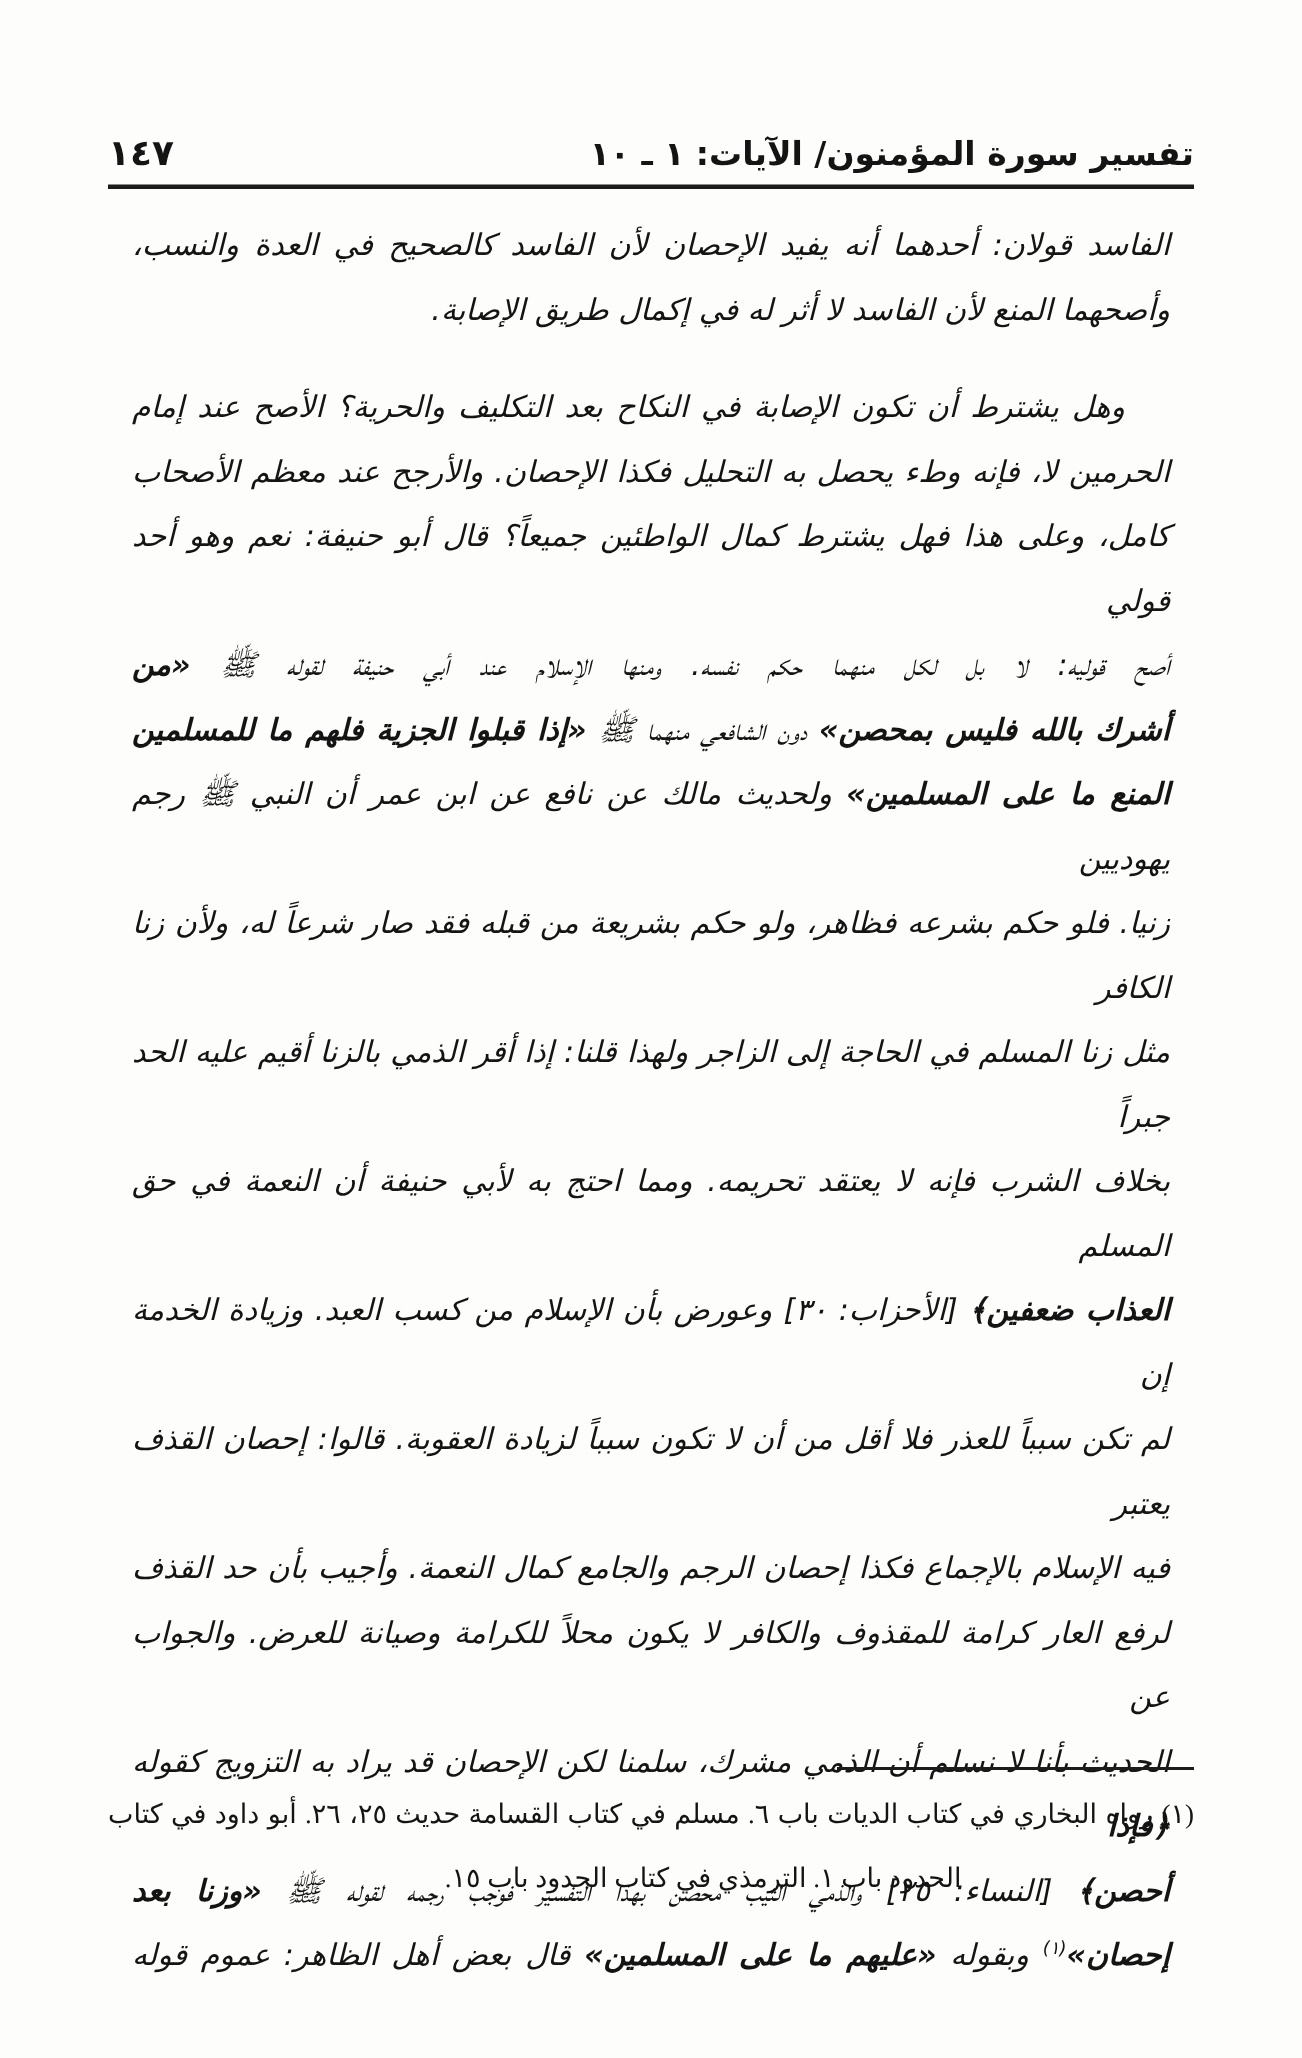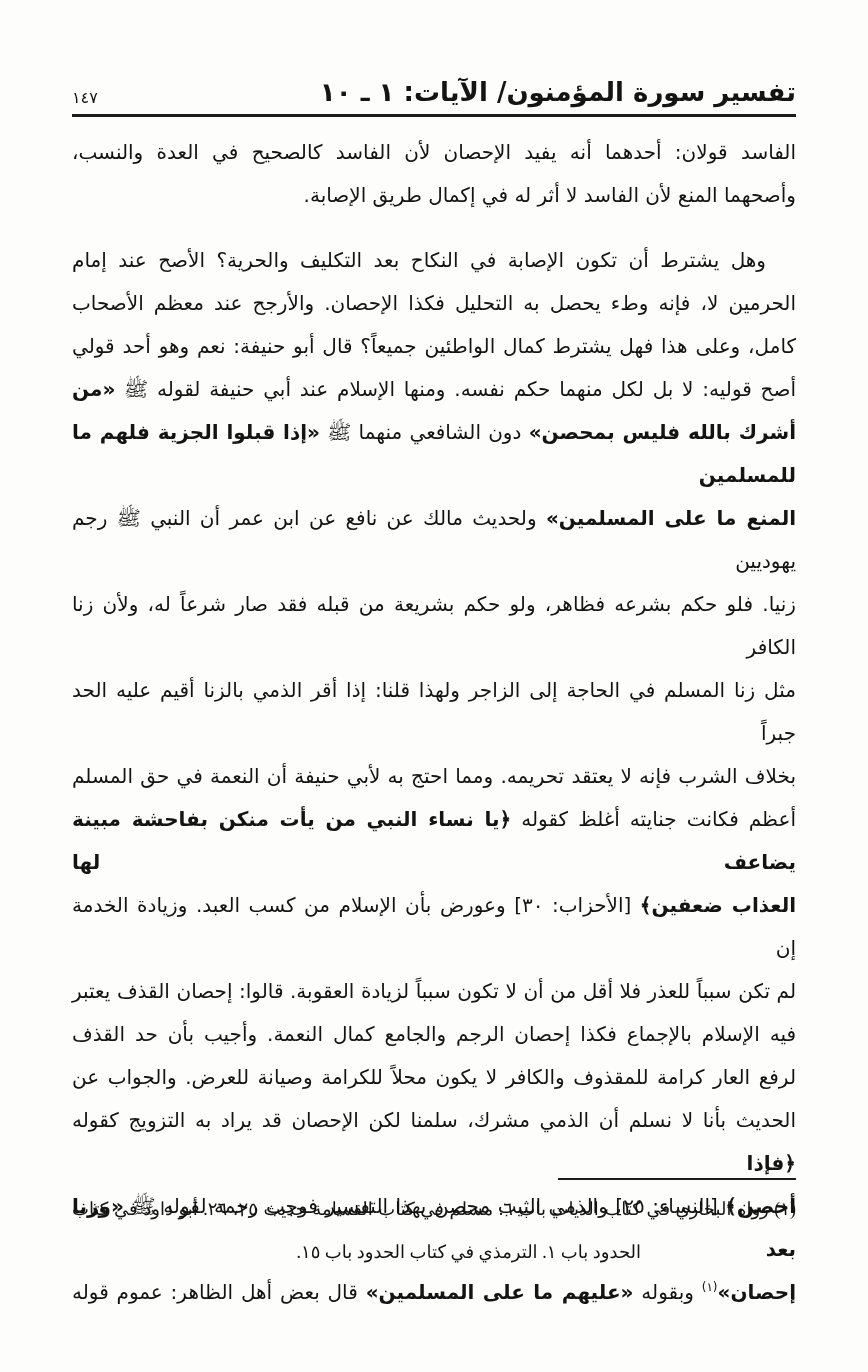--- a/index.html
+++ b/index.html
@@ -13,30 +13,30 @@
     direction: rtl;
     color: #141414;
     font-family: "DejaVu Sans", sans-serif;
     overflow: hidden;
   }
   .hdr {
     display: flex;
     justify-content: space-between;
     align-items: flex-end;
   }
-  .hdr-title { font-size: 26px; font-weight: 700; letter-spacing: 0; }
-  .hdr-page { font-size: 16px; font-weight: 400; direction: rtl; margin-top: 44px; }
+  .hdr-title { font-size: 22px; font-weight: 700; letter-spacing: 0; }
+  .hdr-page { font-size: 24px; font-weight: 700; direction: rtl; margin-top: 44px; }
   .hdr-rule {
     margin-top: 7px;
     border: 0;
     border-top: 3px solid #1c1c1c;
     width: 100%;
   }
   .body-text { margin-top: 14px; }
-  .para { margin: 0; }
+  .para { margin: 16px; font-style: italic; }
   .para + .para { margin-top: 22px; }
   .para.indent .line:first-child { text-indent: 30px; }
   .line {
     font-size: 20px;
     line-height: 43px;
     text-align: right;
     white-space: normal;
   }
   .line.jl { text-align: justify; text-align-last: justify; }
   .b { font-weight: 700; }
@@ -81,21 +81,20 @@
       <div class="para indent">
         <div class="line jl"><span class="r">وهل يشترط أن تكون الإصابة في النكاح بعد التكليف والحرية؟ الأصح عند إمام</span></div>
         <div class="line jl"><span class="r">الحرمين لا، فإنه وطء يحصل به التحليل فكذا الإحصان. والأرجح عند معظم الأصحاب</span></div>
         <div class="line jl"><span class="r">كامل، وعلى هذا فهل يشترط كمال الواطئين جميعاً؟ قال أبو حنيفة: نعم وهو أحد قولي</span></div>
         <div class="line jl"><span class="r">أصح قوليه: لا بل لكل منهما حكم نفسه. ومنها الإسلام عند أبي حنيفة لقوله ﷺ </span><span class="b">«من</span></div>
         <div class="line jl"><span class="b">أشرك بالله فليس بمحصن»</span><span class="r"> دون الشافعي منهما ﷺ </span><span class="b">«إذا قبلوا الجزية فلهم ما للمسلمين</span></div>
         <div class="line jl"><span class="b">المنع ما على المسلمين»</span><span class="r"> ولحديث مالك عن نافع عن ابن عمر أن النبي ﷺ رجم يهوديين</span></div>
         <div class="line jl"><span class="r">زنيا. فلو حكم بشرعه فظاهر، ولو حكم بشريعة من قبله فقد صار شرعاً له، ولأن زنا الكافر</span></div>
         <div class="line jl"><span class="r">مثل زنا المسلم في الحاجة إلى الزاجر ولهذا قلنا: إذا أقر الذمي بالزنا أقيم عليه الحد جبراً</span></div>
         <div class="line jl"><span class="r">بخلاف الشرب فإنه لا يعتقد تحريمه. ومما احتج به لأبي حنيفة أن النعمة في حق المسلم</span></div>
-        <div class="line jl"><span class="r">أعظم فكانت جنايته أغلظ كقوله </span><span class="b">﴿يا نساء النبي من يأت منكن بفاحشة مبينة يضاعف لها</span></div>
         <div class="line jl"><span class="b">العذاب ضعفين﴾</span><span class="r"> [الأحزاب: ٣٠] وعورض بأن الإسلام من كسب العبد. وزيادة الخدمة إن</span></div>
         <div class="line jl"><span class="r">لم تكن سبباً للعذر فلا أقل من أن لا تكون سبباً لزيادة العقوبة. قالوا: إحصان القذف يعتبر</span></div>
         <div class="line jl"><span class="r">فيه الإسلام بالإجماع فكذا إحصان الرجم والجامع كمال النعمة. وأجيب بأن حد القذف</span></div>
         <div class="line jl"><span class="r">لرفع العار كرامة للمقذوف والكافر لا يكون محلاً للكرامة وصيانة للعرض. والجواب عن</span></div>
         <div class="line jl"><span class="r">الحديث بأنا لا نسلم أن الذمي مشرك، سلمنا لكن الإحصان قد يراد به التزويج كقوله </span><span class="b">﴿فإذا</span></div>
         <div class="line jl"><span class="b">أحصن﴾</span><span class="r"> [النساء: ٢٥] والذمي الثيب محصن بهذا التفسير فوجب رجمه لقوله ﷺ </span><span class="b">«وزنا بعد</span></div>
         <div class="line jl"><span class="b">إحصان»</span><sup class="fnref">(١)</sup><span class="r"> وبقوله </span><span class="b">«عليهم ما على المسلمين»</span><span class="r"> قال بعض أهل الظاهر: عموم قوله </span></div>
       </div>
     </main>
 

